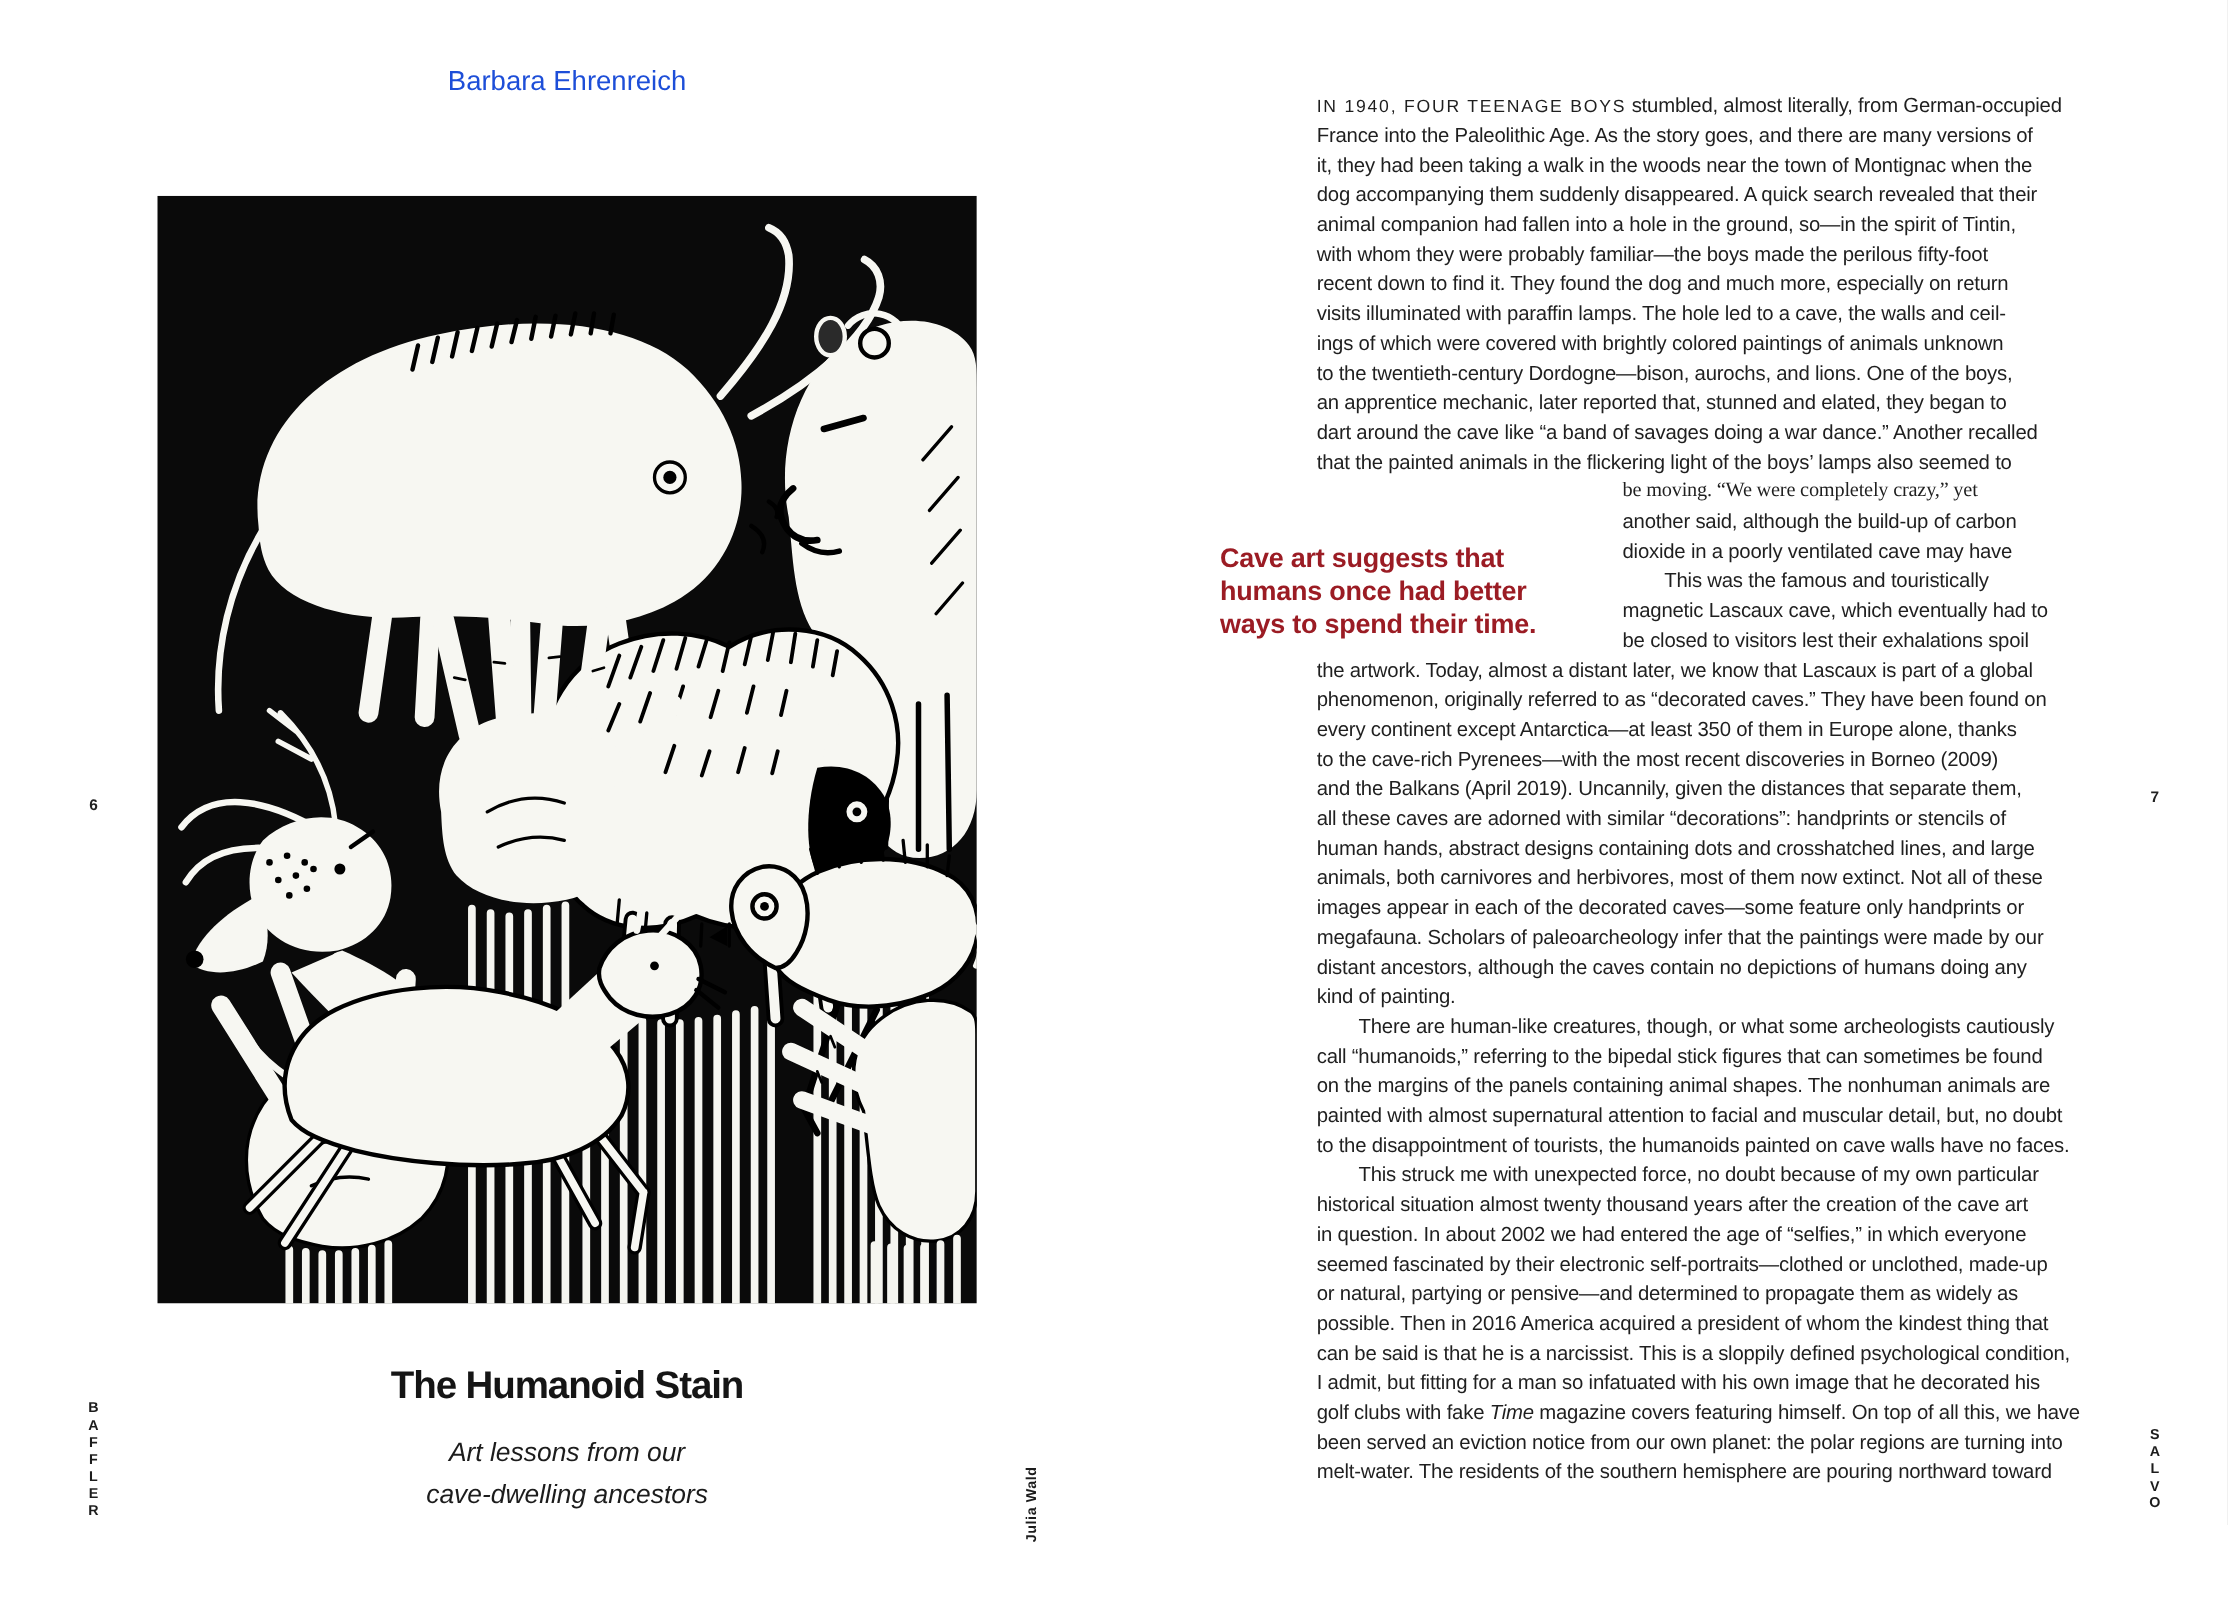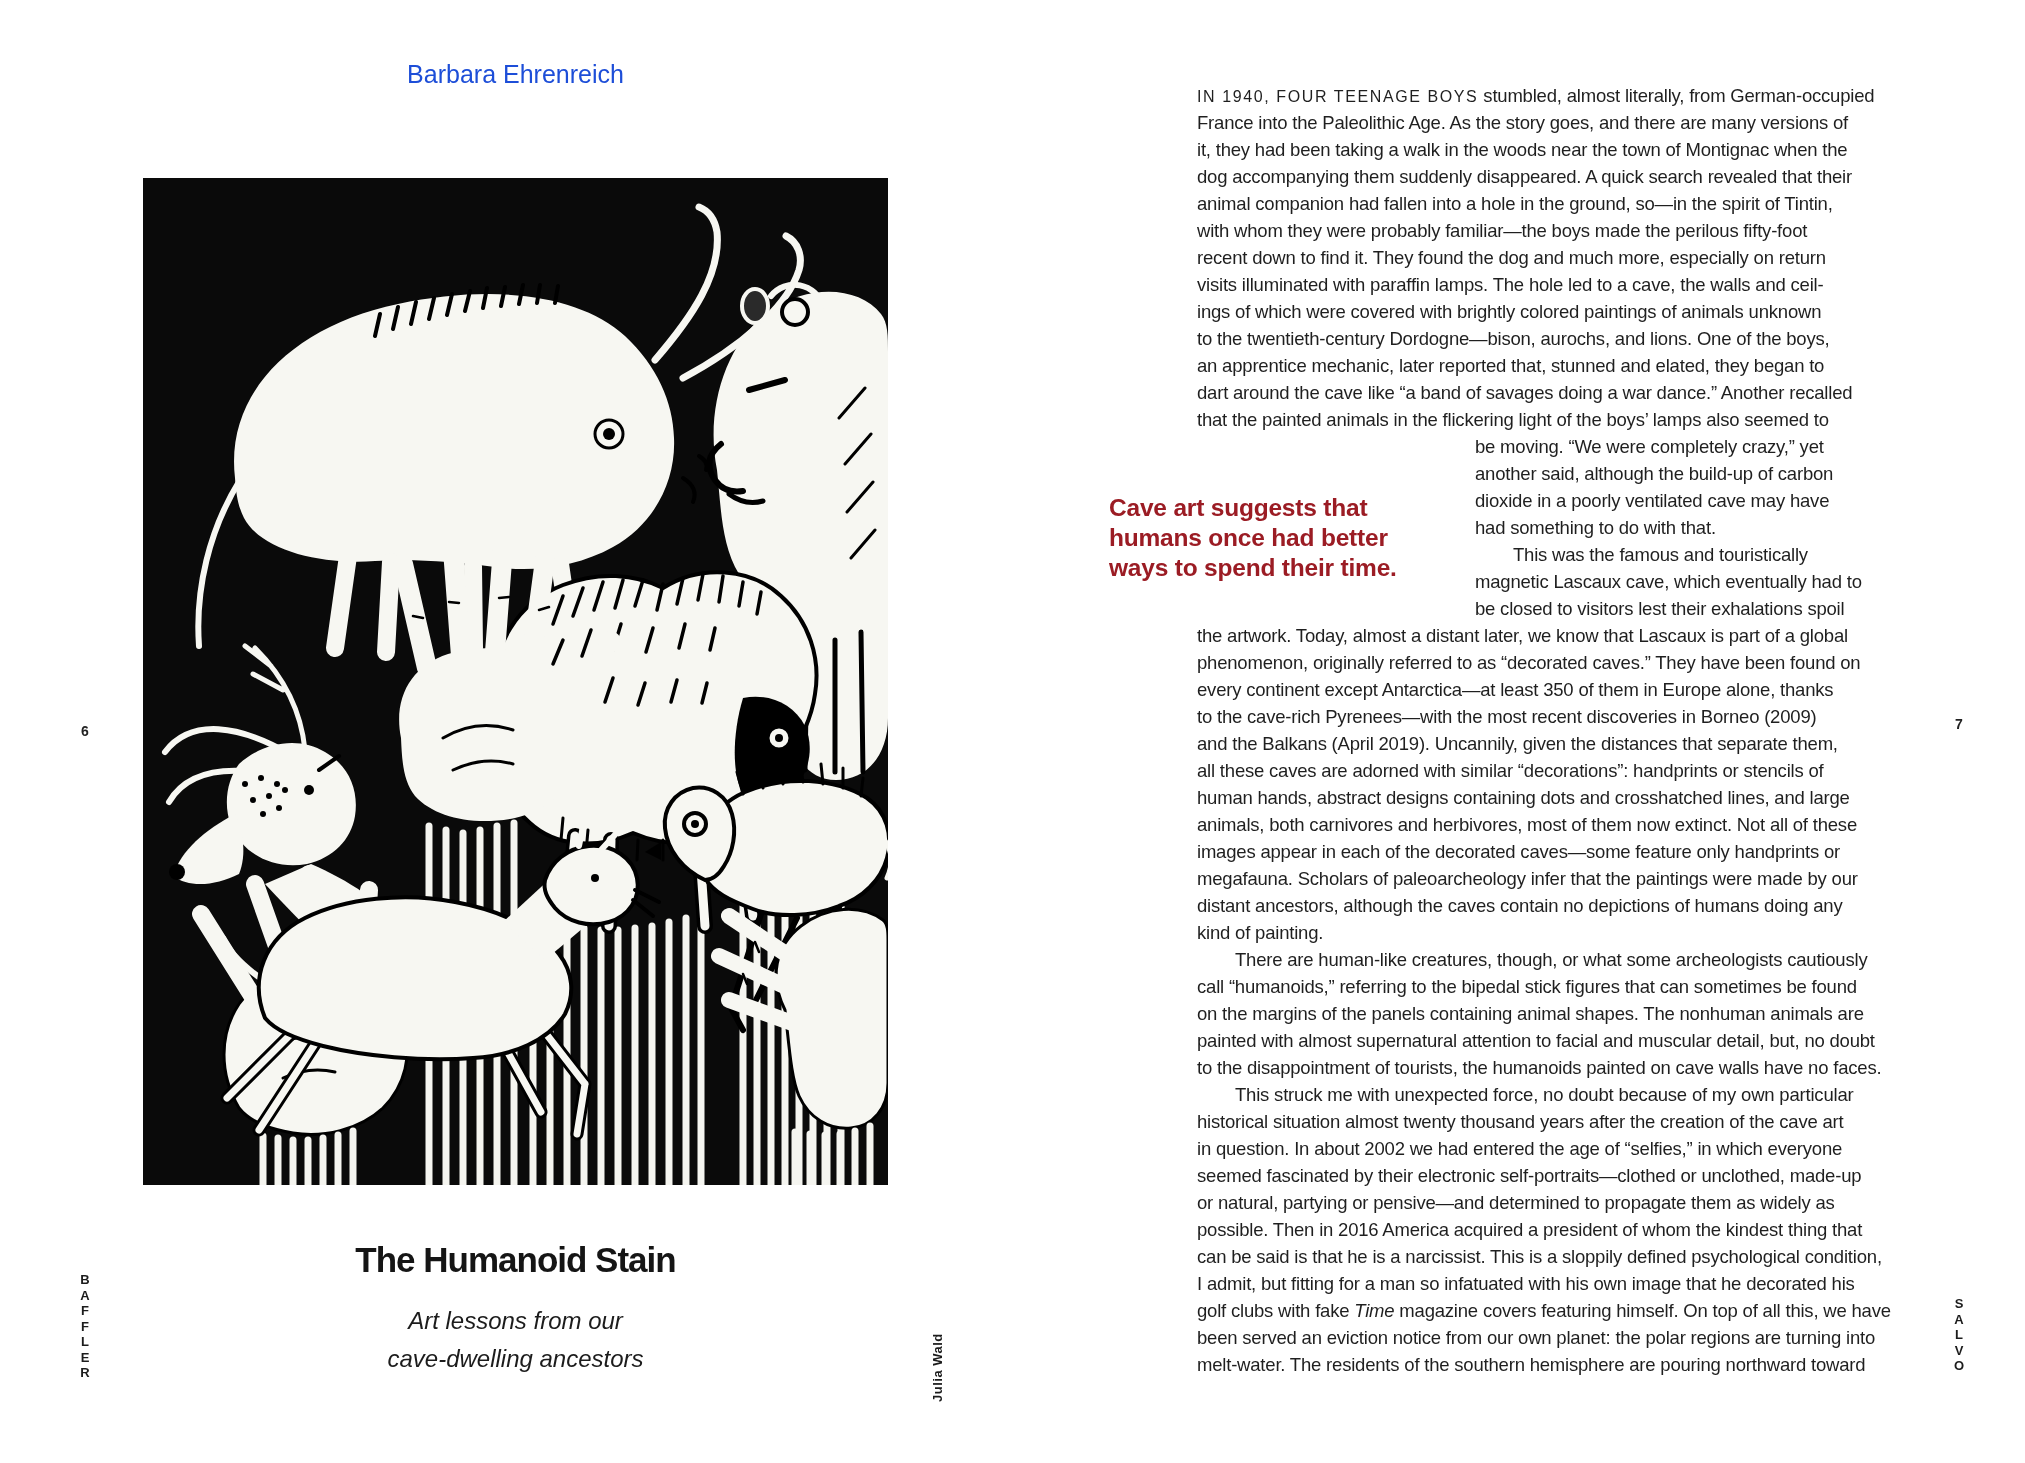--- a/index.html
+++ b/index.html
@@ -210,24 +210,23 @@
       <div class="line"><span>dog accompanying them suddenly disappeared. A quick search revealed that their</span></div>
       <div class="line"><span>animal companion had fallen into a hole in the ground, so—in the spirit of Tintin,</span></div>
       <div class="line"><span>with whom they were probably familiar—the boys made the perilous fifty-foot</span></div>
       <div class="line"><span>recent down to find it. They found the dog and much more, especially on return</span></div>
       <div class="line"><span>visits illuminated with paraffin lamps. The hole led to a cave, the walls and ceil-</span></div>
       <div class="line"><span>ings of which were covered with brightly colored paintings of animals unknown</span></div>
       <div class="line"><span>to the twentieth-century Dordogne—bison, aurochs, and lions. One of the boys,</span></div>
       <div class="line"><span>an apprentice mechanic, later reported that, stunned and elated, they began to</span></div>
       <div class="line"><span>dart around the cave like “a band of savages doing a war dance.” Another recalled</span></div>
       <div class="line"><span>that the painted animals in the flickering light of the boys’ lamps also seemed to</span></div>
-      <div class="line" style="padding-left: 278px;"><span>be moving. “We were completely crazy,” yet</span></div>
+      <div class="line" style="padding-left: 278px; font-family: Liberation Serif, serif;"><span>be moving. “We were completely crazy,” yet</span></div>
       <div class="line" style="padding-left: 278px;"><span>another said, although the build-up of carbon</span></div>
       <div class="line" style="padding-left: 278px;"><span>dioxide in a poorly ventilated cave may have</span></div>
-      <div class="line" style="padding-left: 278px;"><span>had something to do with that.</span></div>
       <div class="line" style="padding-left: 316px;"><span>This was the famous and touristically</span></div>
       <div class="line" style="padding-left: 278px;"><span>magnetic Lascaux cave, which eventually had to</span></div>
       <div class="line" style="padding-left: 278px;"><span>be closed to visitors lest their exhalations spoil</span></div>
       <div class="line"><span>the artwork. Today, almost a distant later, we know that Lascaux is part of a global</span></div>
       <div class="line"><span>phenomenon, originally referred to as “decorated caves.” They have been found on</span></div>
       <div class="line"><span>every continent except Antarctica—at least 350 of them in Europe alone, thanks</span></div>
       <div class="line"><span>to the cave-rich Pyrenees—with the most recent discoveries in Borneo (2009)</span></div>
       <div class="line"><span>and the Balkans (April 2019). Uncannily, given the distances that separate them,</span></div>
       <div class="line"><span>all these caves are adorned with similar “decorations”: handprints or stencils of</span></div>
       <div class="line"><span>human hands, abstract designs containing dots and crosshatched lines, and large</span></div>

